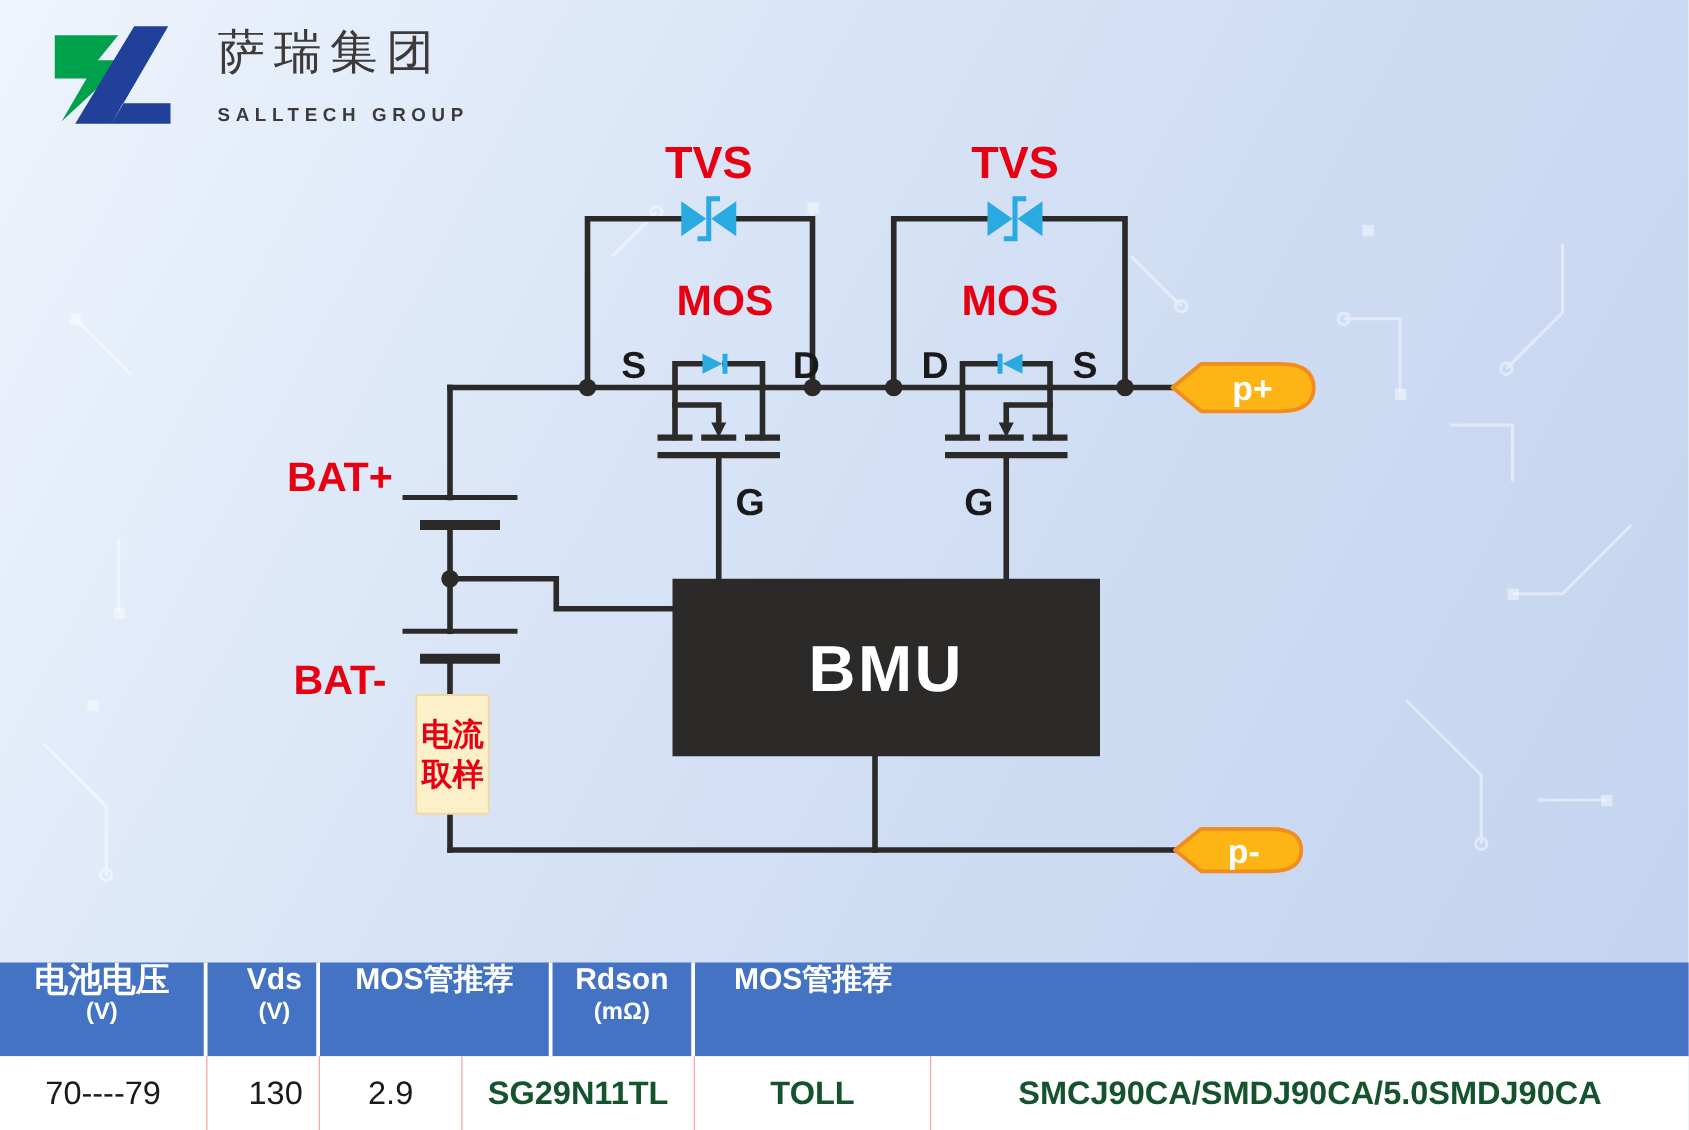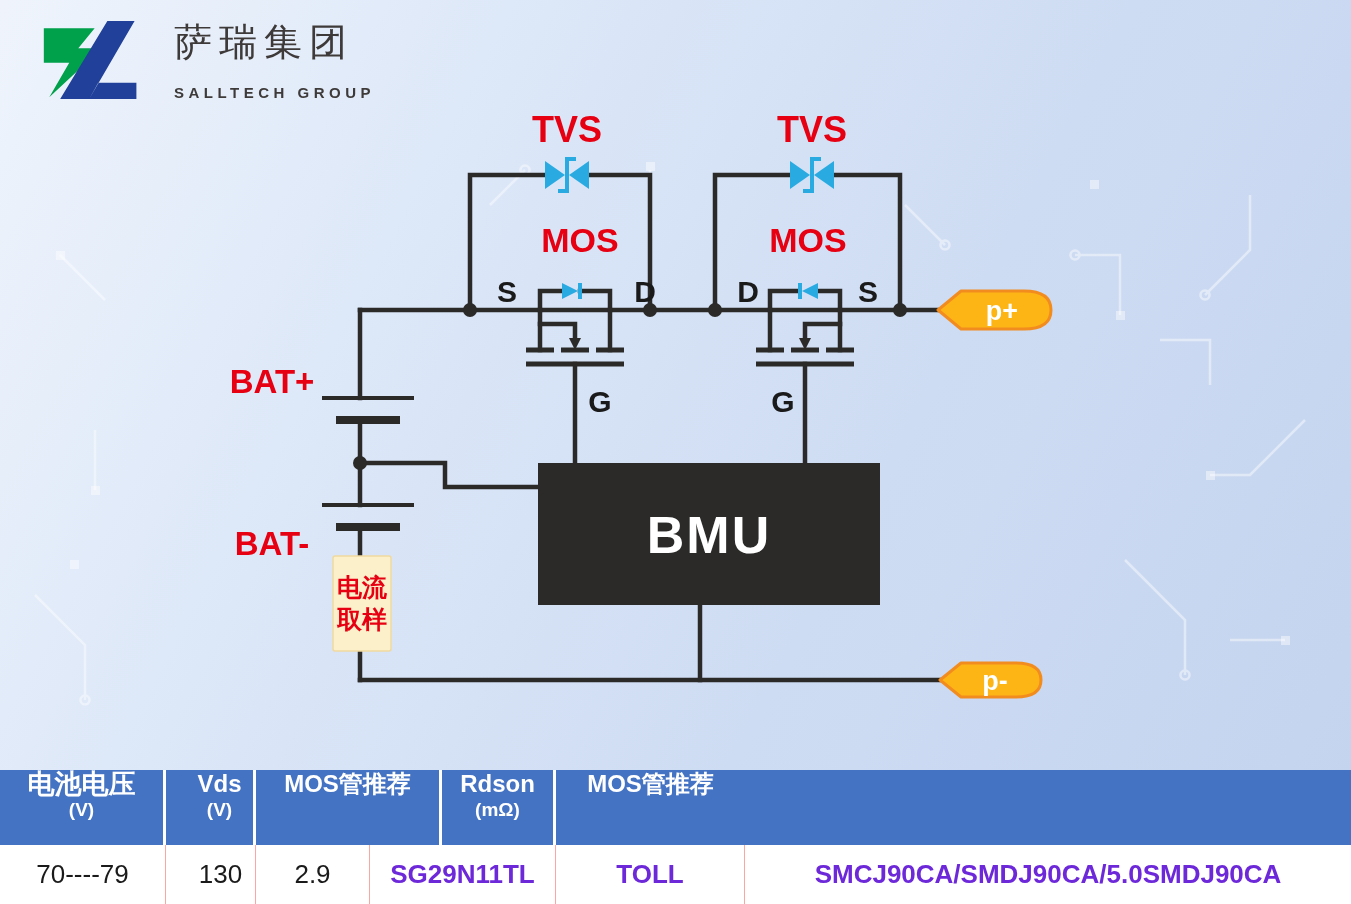--- a/index.html
+++ b/index.html
@@ -31,21 +31,21 @@
   .c0{width:166px;} .c1{width:90px;padding-left:20px;} .c2{width:114px;}
   .c3{width:186px;} .c4{width:189px;} .c5{flex:1;}
   .c0 .l1{font-size:27px;}
   .trow{display:flex;height:59px;background:#ffffff;}
   .td{
     box-sizing:border-box;border-right:1px solid #fca5a5;
     display:flex;justify-content:center;align-items:center;
     font-size:26px;color:#1a1a1a;
   }
   .td:last-child{border-right:none;}
-  .td.red{color:#6d28d9;font-weight:bold;}
+  .td.red{color:#14532d;font-weight:bold;}
 </style>
 </head>
 <body>
 
 <div class="stage">
 
   <svg class="layer" width="1351" height="904" viewBox="0 0 1351 904">
     <g stroke="#ffffff" stroke-width="2.5" fill="none" opacity="0.45">
       <path d="M1075,255 h45 v60"></path>
         <path d="M1250,195 v55 l-45,45"></path>

